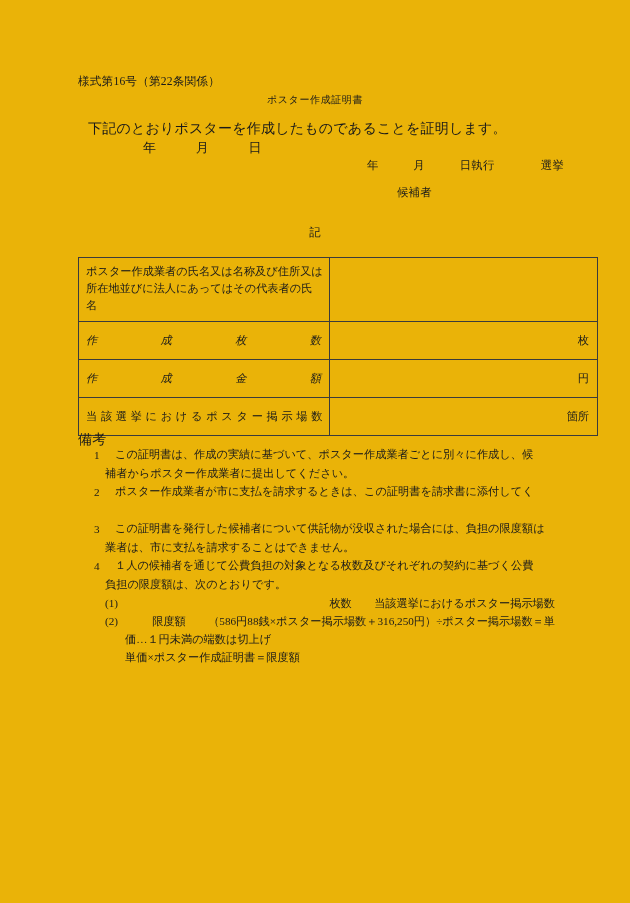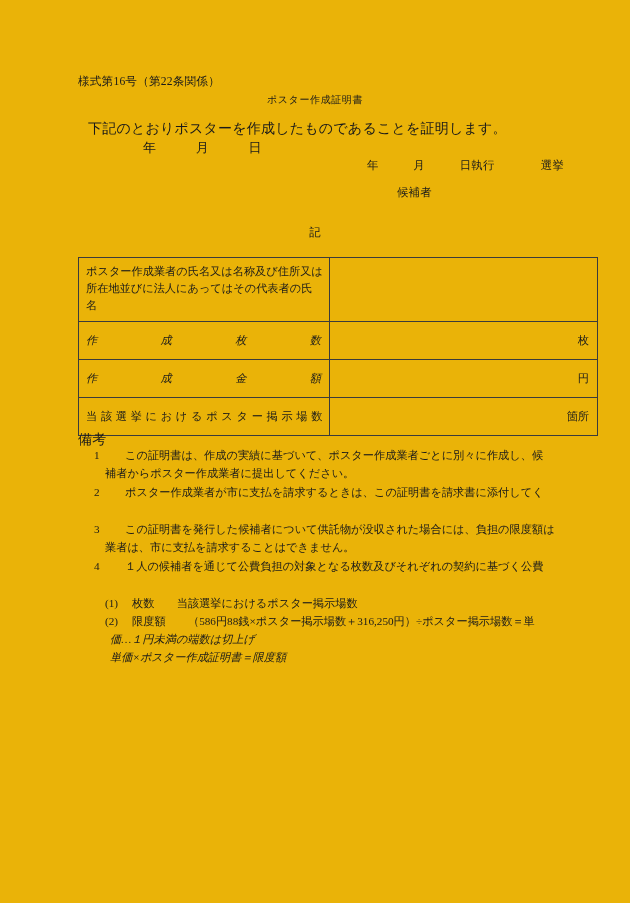--- a/index.html
+++ b/index.html
@@ -137,22 +137,23 @@
     line-height: 1.62;
   }
   .rm .num {
     position: absolute;
     left: 0;
     top: 0;
     width: 18px;
   }
   .rm .body {
     display: block;
-    margin-left: 24px;
+    margin-left: 14px;
     text-indent: 7px;
+    font-family: Liberation Mono, monospace;
   }
   .rm .cont {
     display: block;
     margin-left: 11px;
     text-indent: 0;
   }
   
   .sub {
     position: absolute;
     left: 105px;
@@ -163,26 +164,26 @@
   .sub .num {
     position: absolute;
     left: 0;
     top: 0;
     width: 26px;
   }
   .sub .body {
     display: block;
     margin-left: 21px;
     text-indent: 6px;
+    text-align: right;
   }
   .sub .cont {
     display: block;
-    margin-left: 5px;
+    margin-left: 20px;
     text-indent: 0;
-    font-style: italic;
   }
 </style>
 </head>
 <body>
 
 <div class="page">
 
   <div class="t form-no">様式第16号（第22条関係）</div>
   <div class="t doc-title">ポスター作成証明書</div>
   <div class="t statement">下記のとおりポスターを作成したものであることを証明します。</div>
@@ -233,20 +234,21 @@
 
   <div class="rm" style="top:520px">
     <span class="num">3</span>
     <span class="body">この証明書を発行した候補者について供託物が没収された場合には、負担の限度額は</span>
     <span class="cont">業者は、市に支払を請求することはできません。</span>
   </div>
 
   <div class="rm" style="top:557px">
     <span class="num">4</span>
     <span class="body">１人の候補者を通じて公費負担の対象となる枚数及びそれぞれの契約に基づく公費</span>
+    <span class="cont">負担の限度額は、次のとおりです。</span>
   </div>
 
   <div class="sub" style="top:594px">
     <span class="num">(1)</span>
     <span class="body">枚数　　当該選挙におけるポスター掲示場数</span>
   </div>
 
   <div class="sub" style="top:612px">
     <span class="num">(2)</span>
     <span class="body">限度額　　（586円88銭×ポスター掲示場数＋316,250円）÷ポスター掲示場数＝単</span>

